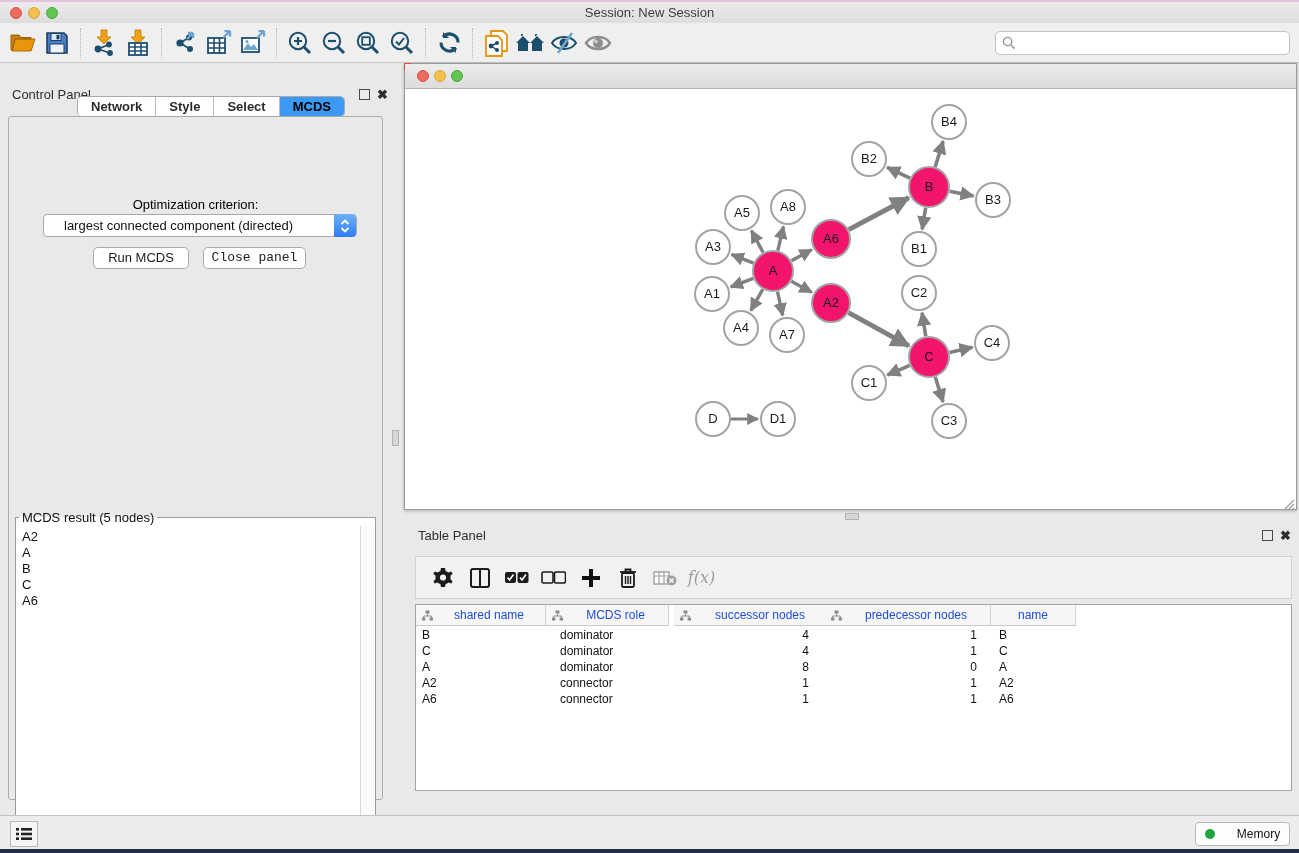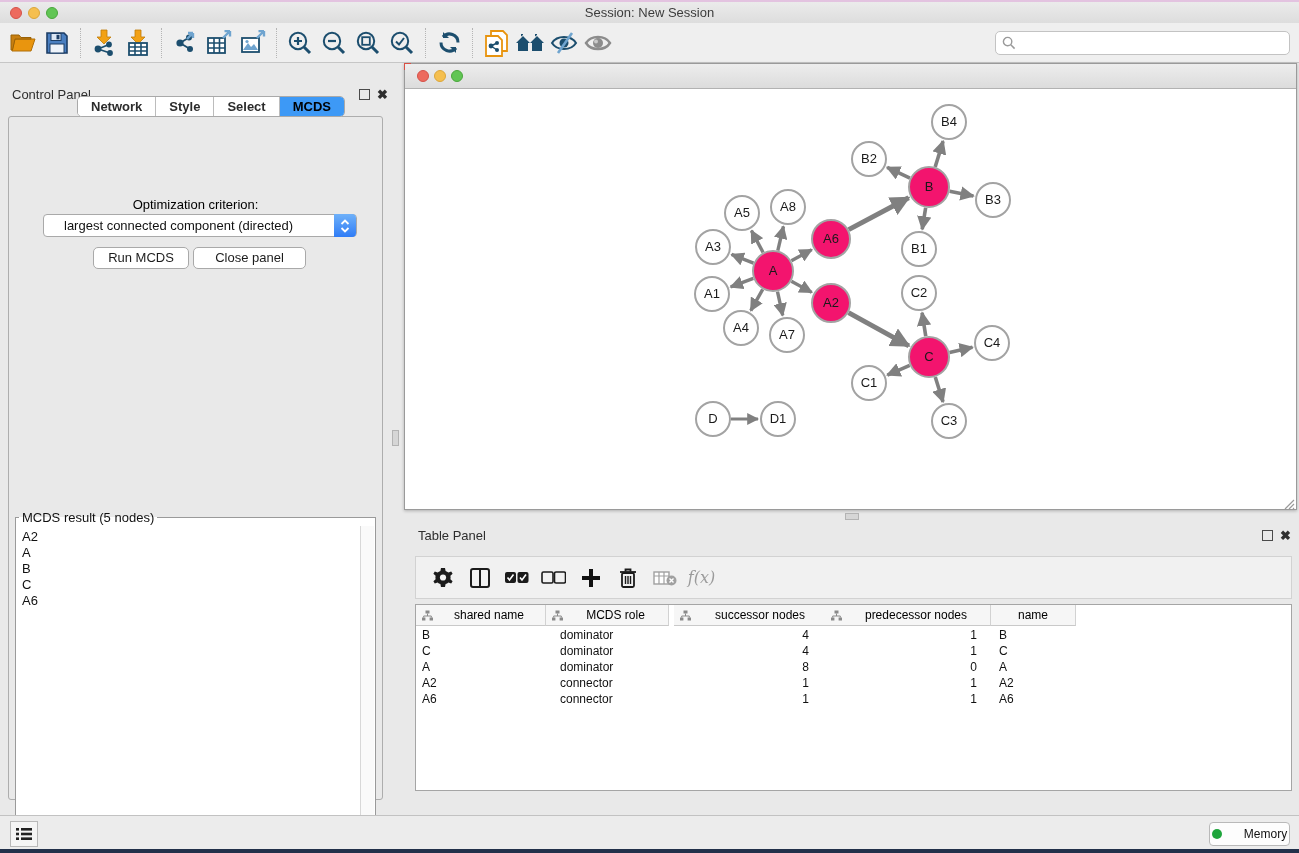--- a/index.html
+++ b/index.html
@@ -53,21 +53,21 @@
   .combo { position:absolute; left:34px; top:97px; width:314px; height:23px; background:#ffffff;
     border:1px solid #a9a9a9; border-radius:4px; font-size:13px; color:#111; line-height:21px;
     padding-left:20px; }
   .combo .stepper { position:absolute; right:0; top:-1px; width:22px; height:23px; border-radius:0 4px 4px 0;
     background:linear-gradient(#6fb1f9,#2f7cf6); display:flex; flex-direction:column;
     align-items:center; justify-content:center; color:#fff; }
   .combo .stepper svg { display:block; }
   .cp-btn { position:absolute; top:130px; height:22px; background:#ffffff; border:1px solid #a9a9a9;
     border-radius:5px; font-size:13px; color:#1c1c1c; text-align:center; line-height:20px; }
   .btn-run { left:84px; width:96px; }
-  .btn-close { left:184px; width:113px; }
+  .btn-close { left:194px; width:103px;font-family:Liberation Mono, monospace; }
 
   fieldset.result { position:absolute; left:6px; top:393px; width:361px; height:336px;
     border:1px solid #9a9a9a; background:#fff; }
   fieldset.result legend { font-size:13px; color:#111; margin-left:3px; padding:0 3px; }
   .result-list { position:absolute; left:1px; top:1px; right:15px; bottom:1px; background:#fff;
     padding:3px 0 0 5px; }
   .result-list div { font-size:13px; color:#111; line-height:16px; }
   .result-scroll { position:absolute; top:1px; right:1px; bottom:1px; width:14px;
     background:#fafafa; border-left:1px solid #d8d8d8; }
 
@@ -98,32 +98,32 @@
   .tbl-toolbar { position:absolute; left:11px; top:36px; width:877px; height:43px;
     background:#f1f1f1; border:1px solid #d2d2d2; display:flex; align-items:center; padding-left:8px; }
   .tbl-tool { width:37px; height:34px; display:flex; align-items:center; justify-content:center; }
   .fx-label { font-size:16px; font-style:italic; font-family:"DejaVu Serif", serif; color:#9b9b9b; }
 
   .data-table { position:absolute; left:11px; top:84px; width:877px; height:187px;
     background:#ffffff; border:1px solid #a5a5a5; overflow:hidden; }
   .dt-header { position:absolute; left:0; top:0; height:21px; background:#f6f6f6;
     border-bottom:1px solid #c9c9c9; border-right:1px solid #d2d2d2; display:flex; align-items:center; }
   .dt-header .col-icon { margin:0 0 0 6px; }
-  .dt-header .col-label { flex:1; text-align:center; font-size:12px; color:#000000; }
+  .dt-header .col-label { flex:1; text-align:center; font-size:12px; color:#1d4ed8; }
   .dt-cell { position:absolute; font-size:12px; color:#111; height:16px; line-height:16px; }
 
   .bottom-tabs { position:absolute; left:268px; top:332px; height:23px; display:flex;
     background:#ffffff; border:1px solid #a9a9a9; border-radius:5px; overflow:hidden; }
 
   
   .statusbar { position:absolute; left:0; top:815px; width:1299px; height:34px;
     background:#ececec; border-top:1px solid #c2c2c2; }
   .list-btn { position:absolute; left:10px; top:5px; width:28px; height:26px; background:#f5f5f5;
     border:1px solid #b9b9b9; display:flex; align-items:center; justify-content:center; }
-  .memory-btn { position:absolute; right:9px; top:6px; width:81px; height:24px; background:#fdfdfd;
+  .memory-btn { position:absolute; right:9px; top:6px; width:95px; height:24px; background:#fdfdfd;
     border:1px solid #b9b9b9; border-radius:4px; display:flex; align-items:center; justify-content:center; gap:22px; }
   .memory-btn .dot { width:10px; height:10px; border-radius:50%; background:#1ea53c; }
   .memory-btn span { font-size:12px; color:#111; }
 </style>
 </head>
 <body>
 
 <div class="edge-strip-top"></div>
 
 <div class="titlebar">

